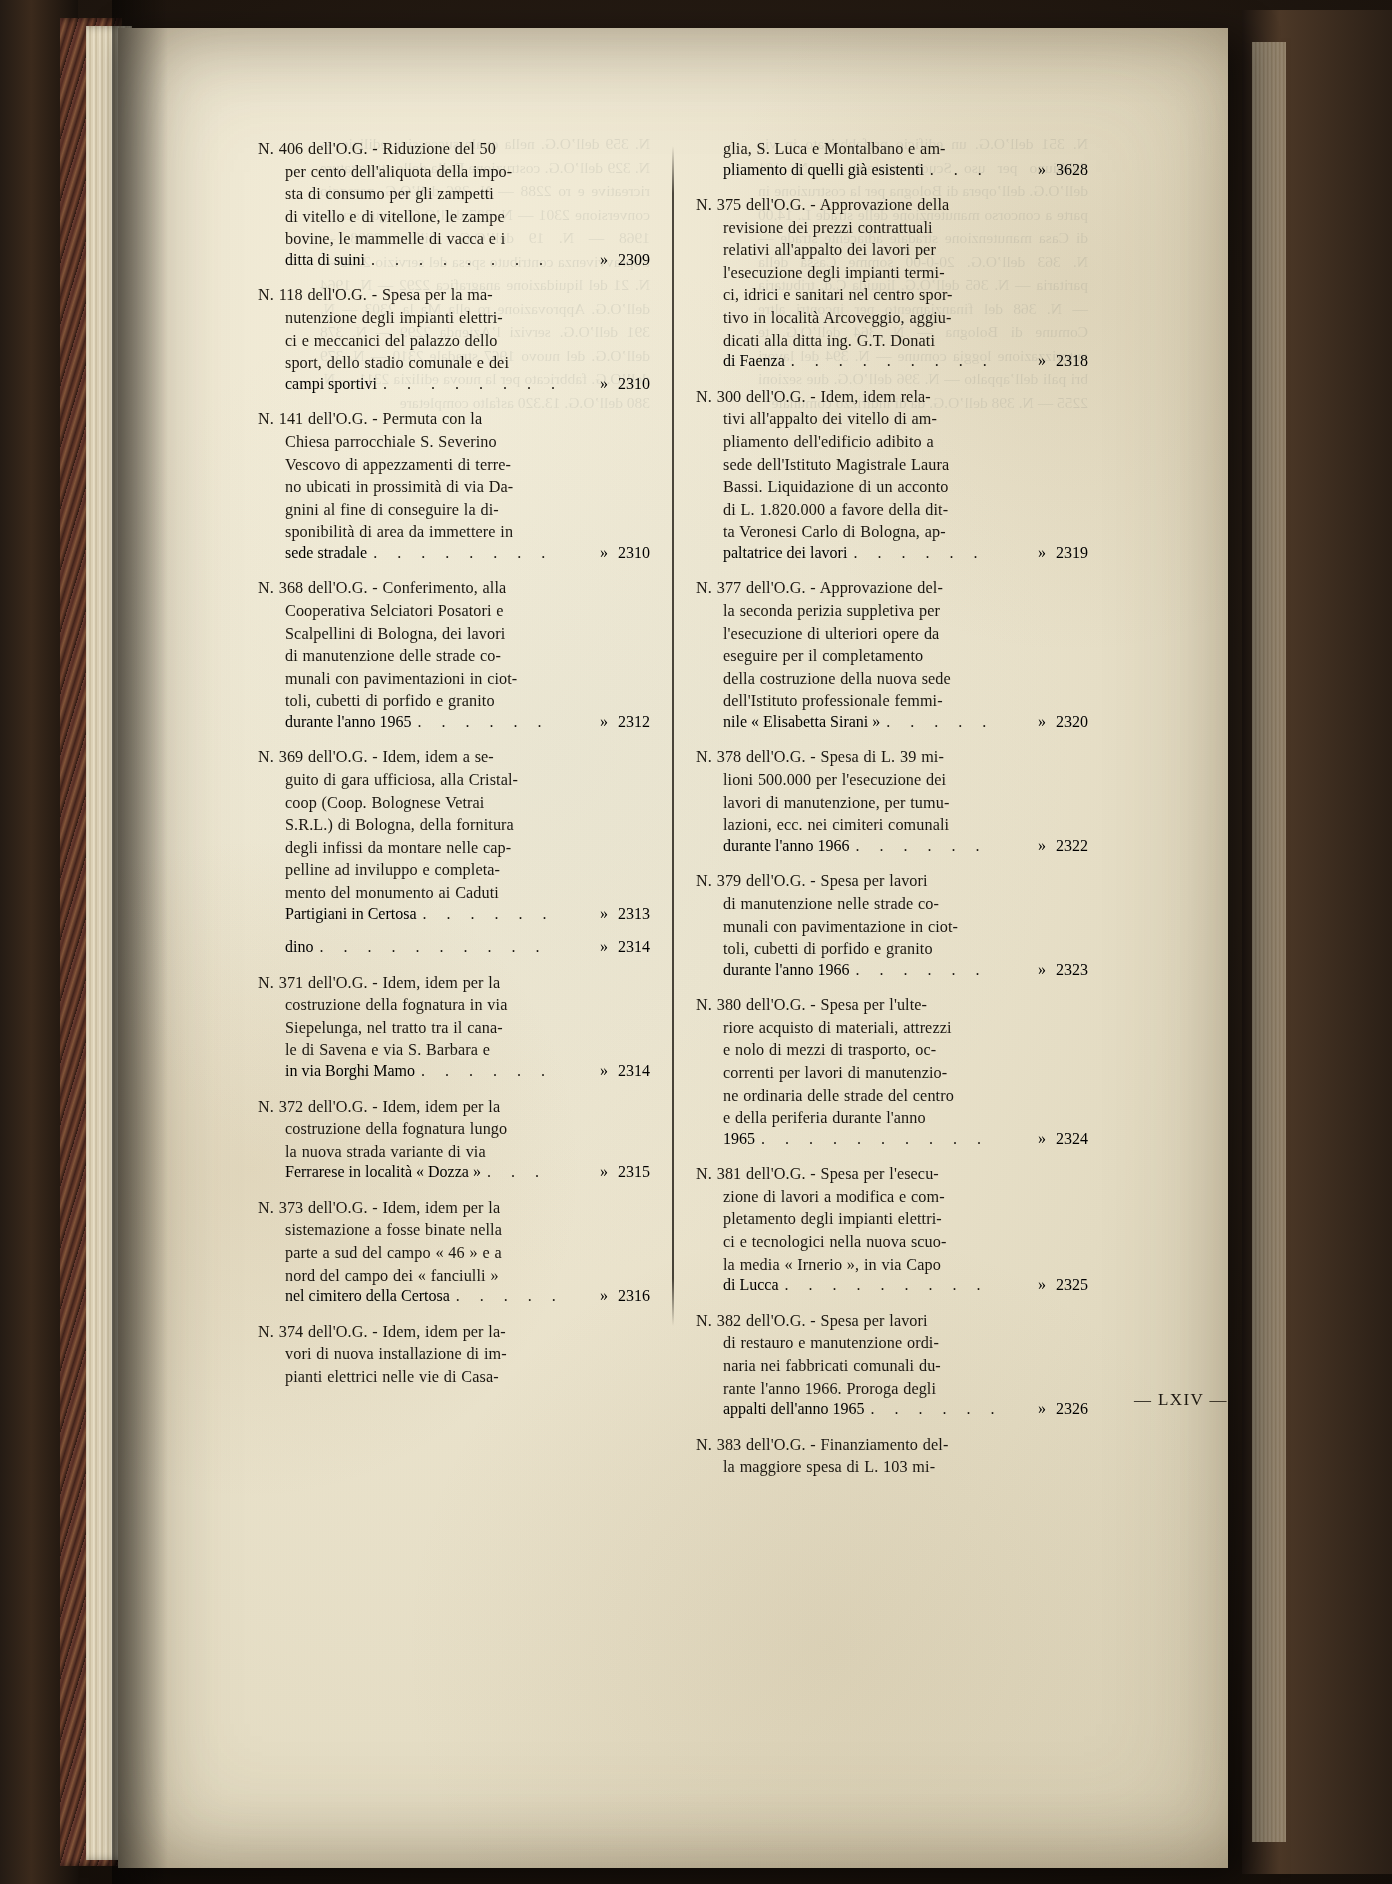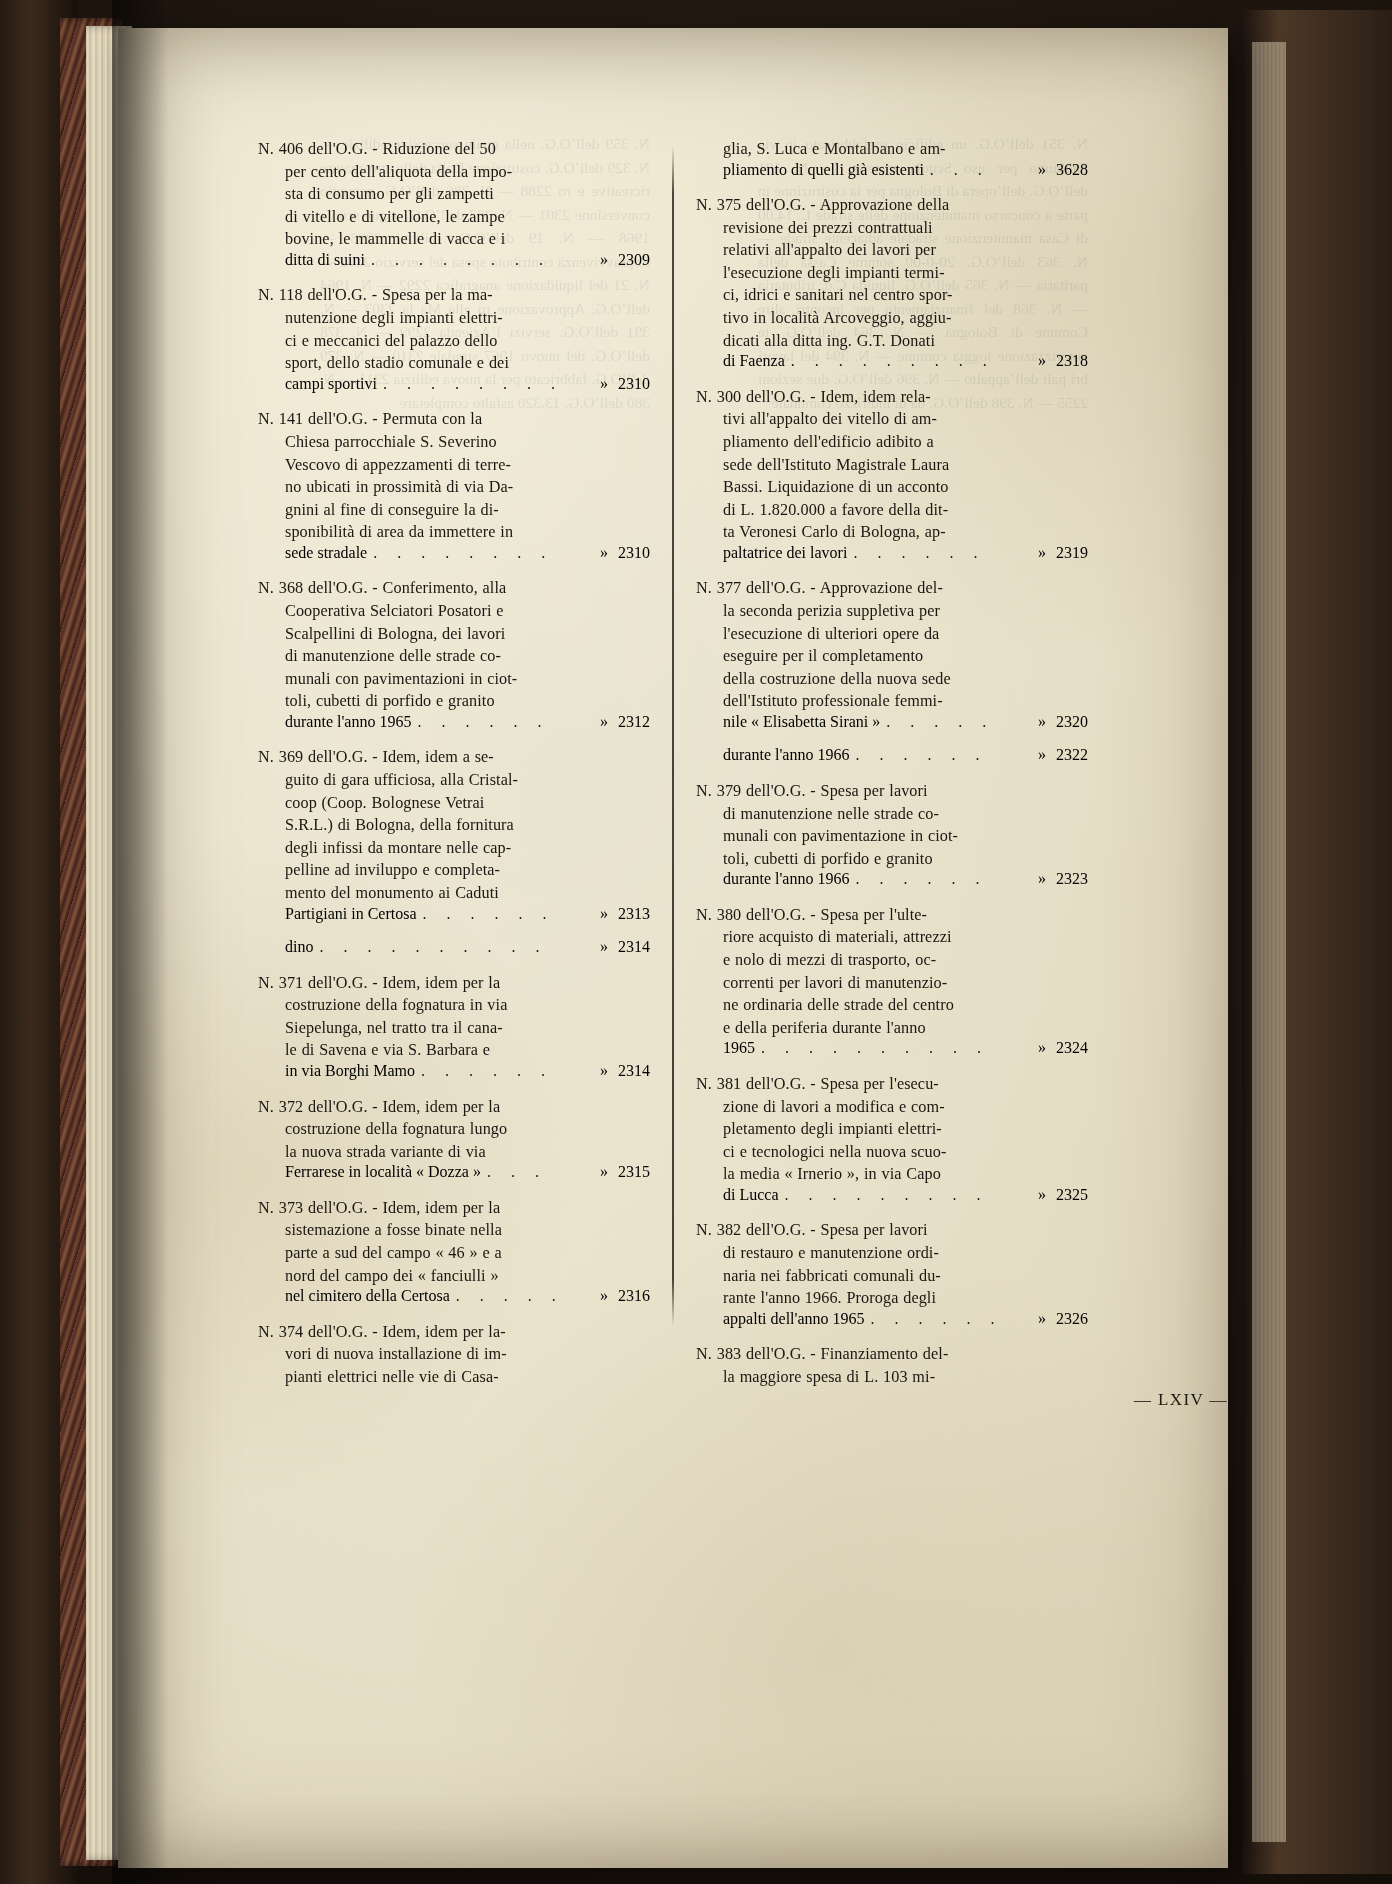--- a/index.html
+++ b/index.html
@@ -227,20 +227,21 @@
           </div>
           <div class="entry">
             <p><span>N. 377 dell'O.G. - Approvazione del-</span> <br><span>la seconda perizia suppletiva per</span> <br><span>l'esecuzione di ulteriori opere da</span> <br><span>eseguire per il completamento</span> <br><span>della costruzione della nuova sede</span> <br><span>dell'Istituto professionale femmi-</span> <br></p>
             <div class="lastline">
               <span class="lltext">nile « Elisabetta Sirani »</span>
               <span class="lldots">. . . . . . . . . . . . . . . . . . . . . . . . . . . . . .</span>
               <span class="llpg"><span class="gmark">»</span><span>2320</span></span>
             </div>
           </div>
           <div class="entry">
+            <p><span>N. 378 dell'O.G. - Spesa di L. 39 mi-</span> <br><span>lioni 500.000 per l'esecuzione dei</span> <br><span>lavori di manutenzione, per tumu-</span> <br><span>lazioni, ecc. nei cimiteri comunali</span> <br></p>
             <div class="lastline">
               <span class="lltext">durante l'anno 1966</span>
               <span class="lldots">. . . . . . . . . . . . . . . . . . . . . . . . . . . . . .</span>
               <span class="llpg"><span class="gmark">»</span><span>2322</span></span>
             </div>
           </div>
           <div class="entry">
             <p><span>N. 379 dell'O.G. - Spesa per lavori</span> <br><span>di manutenzione nelle strade co-</span> <br><span>munali con pavimentazione in ciot-</span> <br><span>toli, cubetti di porfido e granito</span> <br></p>
             <div class="lastline">
               <span class="lltext">durante l'anno 1966</span>

